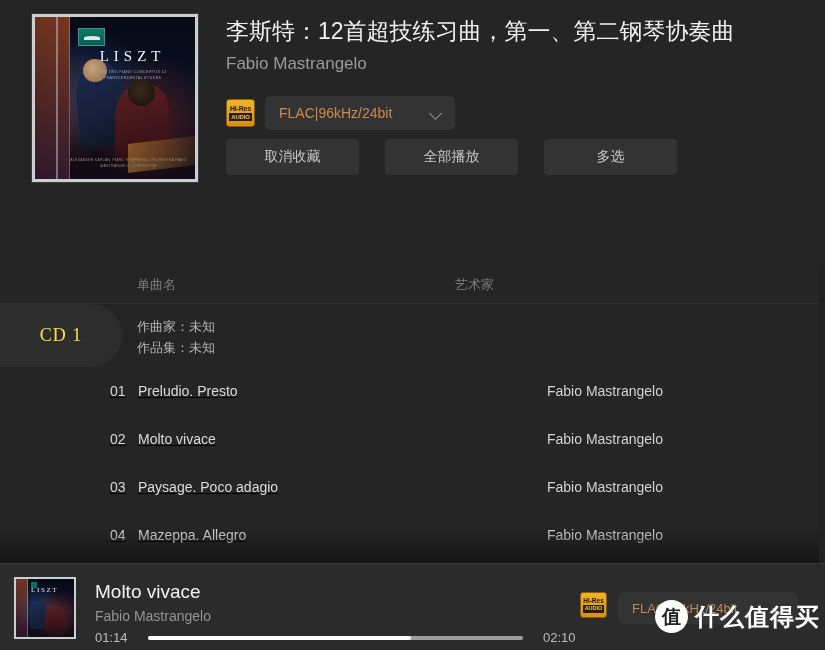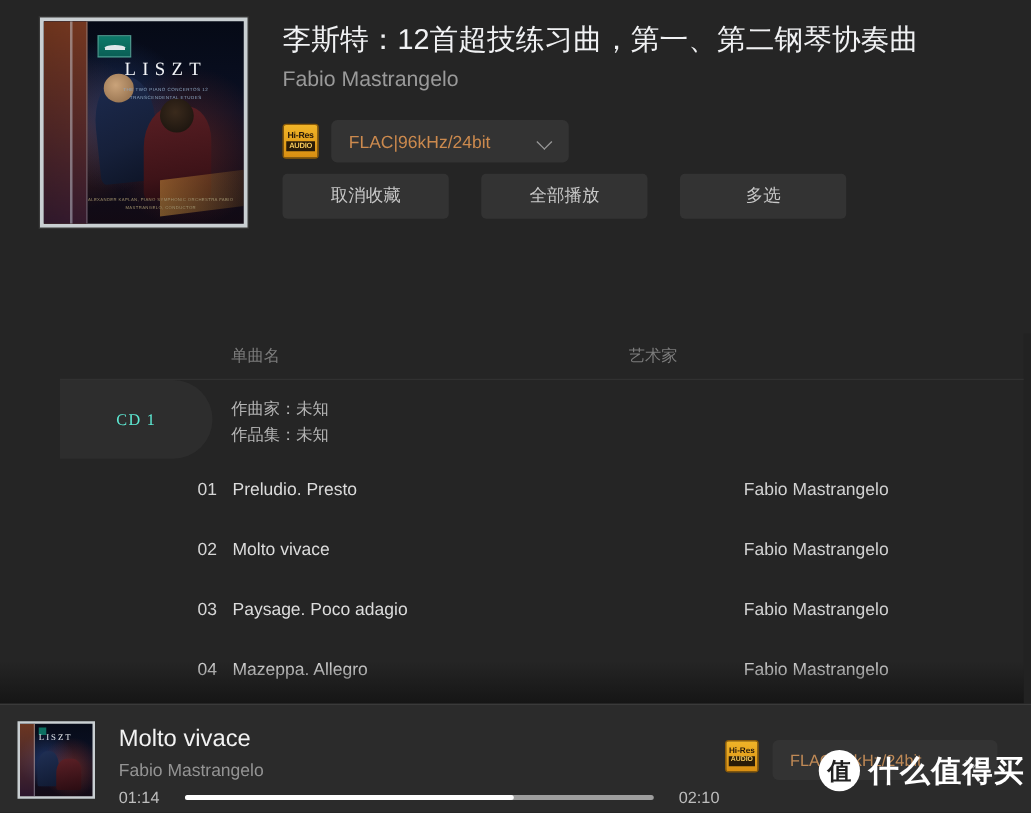--- a/index.html
+++ b/index.html
@@ -142,49 +142,49 @@
     position: relative; color: #b9b9b9; font-size: 15px;
     padding: 4px 0 14px 0; margin-right: 64px; cursor: pointer;
   }
   .tab.active { color: #d49a5c; }
   .tab.active::after {
     content: ""; position: absolute; left: 0; right: 0; bottom: 0; height: 3px;
     background: #d49a5c; border-radius: 2px;
   }
 
   
-  .list { position: absolute; left: 0; top: 267px; width: 825px; height: 296px; overflow: hidden; padding-left: 48px; }
+  .list { position: absolute; left: 0; top: 267px; width: 825px; height: 296px; overflow: hidden; }
   .list-head {
     height: 37px; display: flex; align-items: center;
     color: #7c7c7c; font-size: 13px;
     border-bottom: 1px solid #313131;
   }
   .col-name { margin-left: 137px; }
   .col-artist { margin-left: 279px; }
 
   .cd-row { position: relative; height: 63px; }
   .cd-badge {
     position: absolute; left: 0; top: 0; width: 122px; height: 63px;
     background: #2d2d2d; border-radius: 0 46px 46px 0;
     display: flex; align-items: center; justify-content: center;
   }
   .cd-badge .cd-label {
-    color: #5eead4; font-size: 13px; letter-spacing: 1px;
+    color: #fde047; font-size: 18px; letter-spacing: 1px;
     font-family: "Liberation Serif", serif;
   }
   .cd-meta { position: absolute; left: 137px; top: 12px; }
   .cd-meta div { color: #b5b5b5; font-size: 13px; line-height: 21px; font-family: Liberation Serif, serif; }
 
   .track {
     height: 48px; display: flex; align-items: center; cursor: pointer;
   }
   .track .num { width: 28px; margin-left: 110px; color: #d6d6d6; font-size: 14px; }
   .track .tname { color: #dcdcdc; font-size: 14px; }
   .track .tartist { position: absolute; left: 547px; color: #d2d2d2; font-size: 14px; }
-  .track-inner { position: relative; display: flex; align-items: flex-start; width: 100%; }
+  .track-inner { position: relative; display: flex; align-items: flex-start; width: 100%; text-decoration: underline; }
 
   .fade {
     position: absolute; left: 0; right: 0; bottom: 0; height: 34px;
     background: linear-gradient(180deg, rgba(37,37,37,0) 0%, rgba(20,20,20,.92) 100%);
     pointer-events: none;
   }
 
   
   .player {
     position: absolute; left: 0; bottom: 0; width: 825px; height: 87px;

